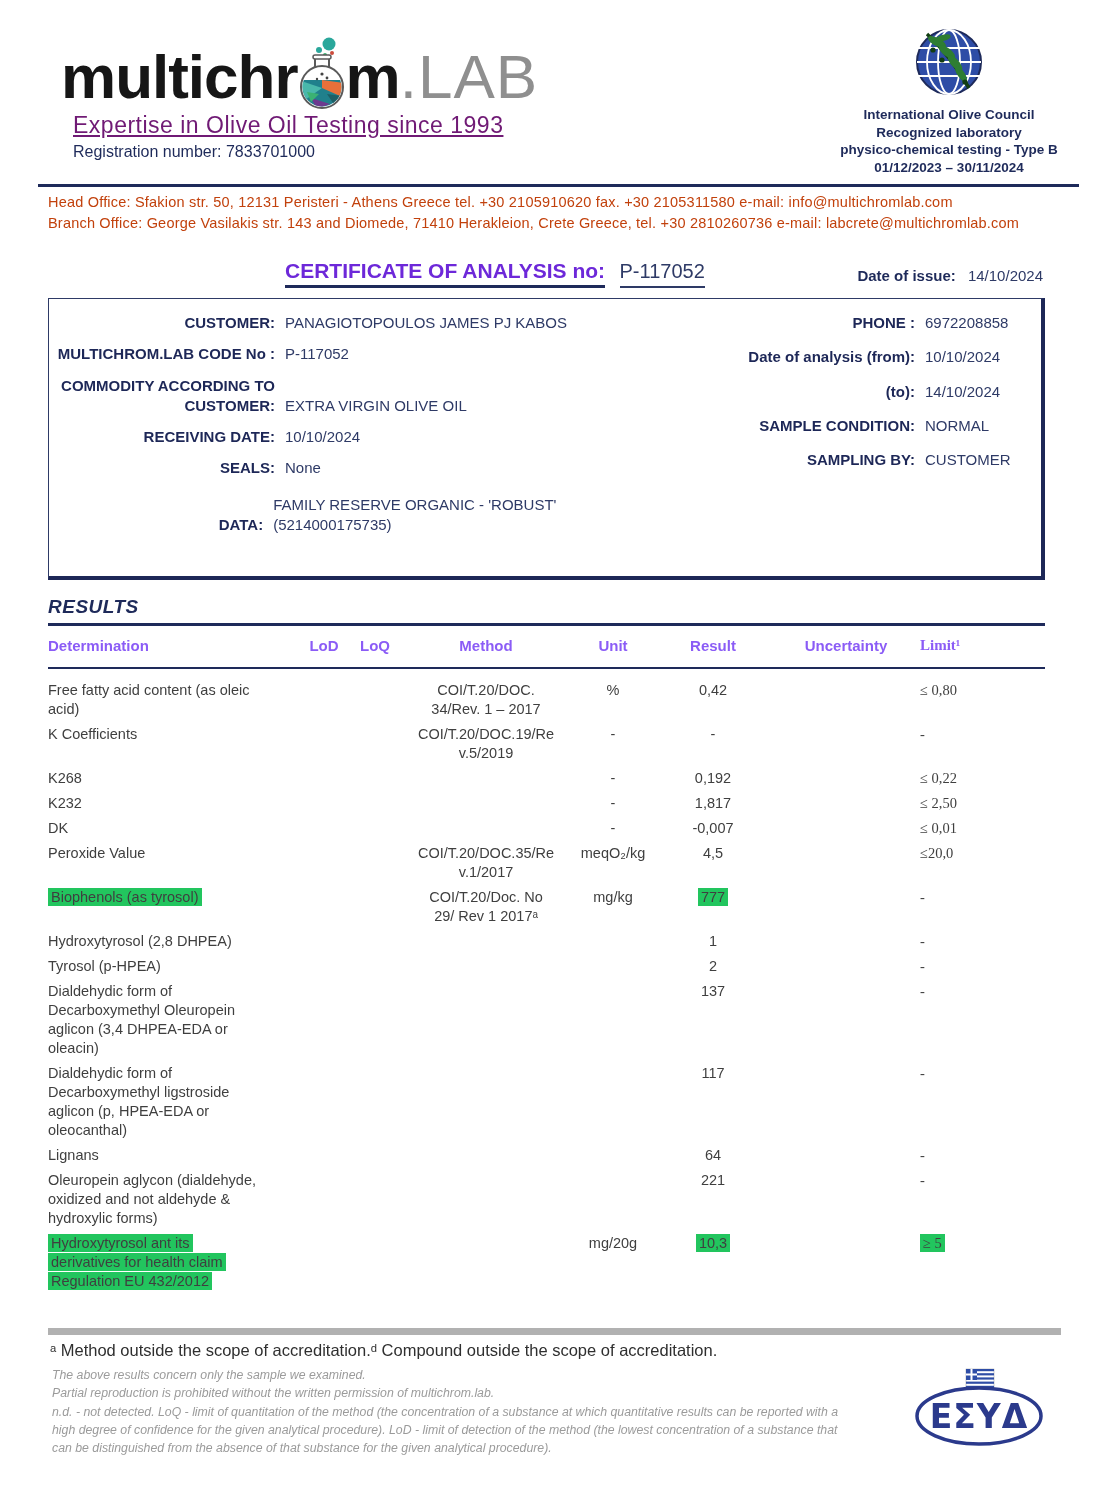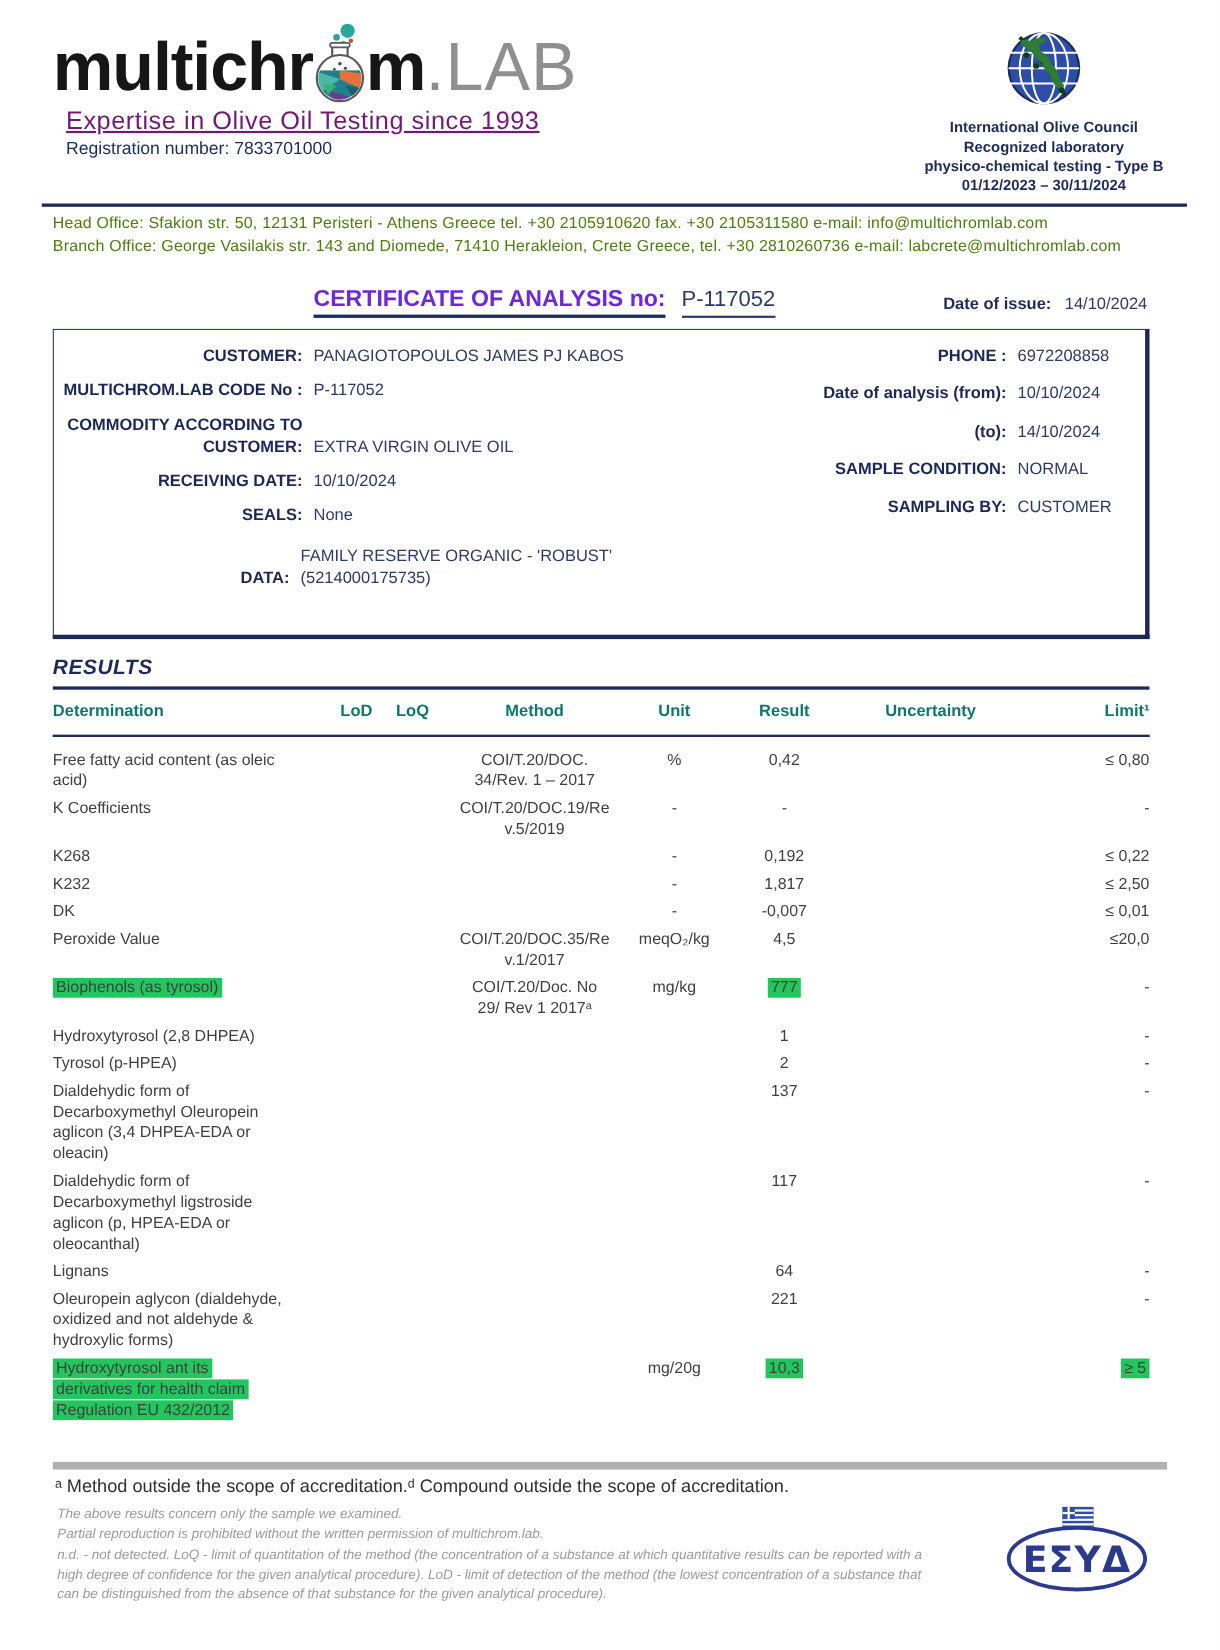--- a/index.html
+++ b/index.html
@@ -3,31 +3,31 @@
 <meta charset="utf-8">
 <style>
   * { margin:0; padding:0; box-sizing:border-box; }
   body { background:#e8e8e8; }
   .page {
     width:1109px; height:1500px; margin:0 auto; background:#ffffff;
     font-family:"Liberation Sans","DejaVu Sans",sans-serif;
     color:#2e3a66; position:relative; overflow:hidden;
   }
   
-  .header-row { display:flex; padding:20px 26px 0 48px; }
+  .header-row { display:flex; padding:20px 26px 0 61px;align-items:center; }
   .logo-block { flex:1; }
   .brand-line { font-size:62px; font-weight:bold; color:#161616; letter-spacing:-1px; line-height:1.05; white-space:nowrap; }
   .brand-suffix { font-weight:200; color:#8f8f8f; letter-spacing:1px; }
   .flask-wrap { display:inline-block; width:46px; height:74px; vertical-align:-12px; margin:0 1px; }
   .tagline { font-size:23px; color:#701a75; margin:2px 0 0 12px; letter-spacing:0.5px;text-decoration:underline; }
   .registration { font-size:16px; color:#1e2a5a; margin:4px 0 0 12px; }
   .ioc-block { width:268px; text-align:center; padding-top:6px; }
   .ioc-text { font-size:13.5px; font-weight:bold; color:#1e2a5a; line-height:1.3; margin-top:4px; }
   .navy-rule { height:2.5px; background:#1e2a5a; margin:8px 30px 0 38px; }
-  .office-lines { padding:5px 30px 0 48px; font-size:14.5px; color:#4d7c0f; line-height:1.5; letter-spacing:0.2px; }
+  .office-lines { padding:5px 30px 0 48px; font-size:14.5px; color:#c2410c; line-height:1.5; letter-spacing:0.2px; }
   
   .title-row { display:flex; align-items:flex-end; margin:24px 66px 0 285px; }
   .title-group { flex:1; white-space:nowrap; }
   .cert-title { display:inline-block; font-size:21px; font-weight:bold; color:#6d28d9; border-bottom:3px solid #1e2a5a; padding-bottom:2px; }
   .cert-number { display:inline-block; font-size:20px; color:#2e3a66; border-bottom:2px solid #2e3a66; padding-bottom:3px; margin-left:10px; }
   .issue-group { white-space:nowrap; font-size:15px; padding-bottom:4px; }
   .issue-label { font-weight:bold; color:#1e2a5a; }
   .issue-value { color:#2e3a66; margin-left:8px; }
   
   .info-box {
@@ -43,31 +43,31 @@
   .info-right .lbl { width:268px; }
   .info-row .val { color:#2e3a66; line-height:1.35; }
   .row-seals { margin-top:8px; }
   .row-data { margin-top:16px; }
   .info-right .info-row { margin-bottom:14px; }
   
   .results-wrap { margin:16px 64px 0 48px; }
   .results-title { font-size:19px; font-weight:bold; font-style:italic; color:#1e2a5a; letter-spacing:0.5px; }
   .thick-rule { height:2.5px; background:#1e2a5a; margin-top:5px; }
   table.results { width:100%; border-collapse:collapse; table-layout:fixed; }
-  table.results thead th { font-size:15px; font-weight:bold; color:#0f766e; padding:11px 0 13px 0; border-bottom:2.5px solid #1e2a5a; }
+  table.results thead th { font-size:15px; font-weight:bold; color:#8b5cf6; padding:11px 0 13px 0; border-bottom:2.5px solid #1e2a5a; }
   table.results td { font-size:14.5px; color:#3f3f3f; line-height:19px; padding:3px 0; vertical-align:top; }
   tbody tr:first-child td { padding-top:12px; }
   .col0 { width:250px; text-align:left; white-space:pre-line; }
   .col1 { width:52px;  text-align:center; }
   .col2 { width:50px;  text-align:center; }
   .col3 { width:172px; text-align:center; white-space:pre-line; }
   .col4 { width:82px;  text-align:center; }
   .col5 { width:118px; text-align:center; }
   .col6 { width:148px; text-align:center; }
-  .col7 { text-align:right; }
+  .col7 { text-align:left;font-family:Liberation Serif, serif; }
   th.col0 { text-align:left; }
   .hl { background:#22c55e; padding:1px 3px; white-space:inherit; -webkit-box-decoration-break:clone; box-decoration-break:clone; }
   
   .footer-bar { height:7px; background:#b1b1b1; margin:34px 48px 0 48px; }
   .footnote-title { font-size:16.5px; color:#2f2f2f; padding:6px 48px 4px 50px; }
   .footer-flex { display:flex; padding:2px 30px 0 52px; }
   .small-notes { flex:1; font-size:12.3px; font-style:italic; color:#9b9b9b; line-height:1.5; padding-right:30px; }
   .esyd-block { width:200px; text-align:center; padding-top:2px; }
 </style>
 </head>

